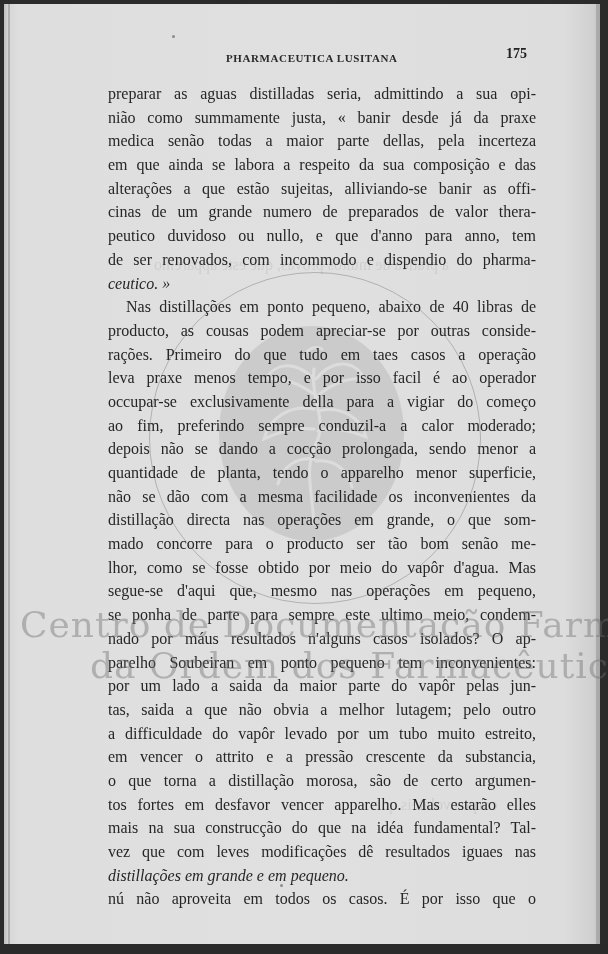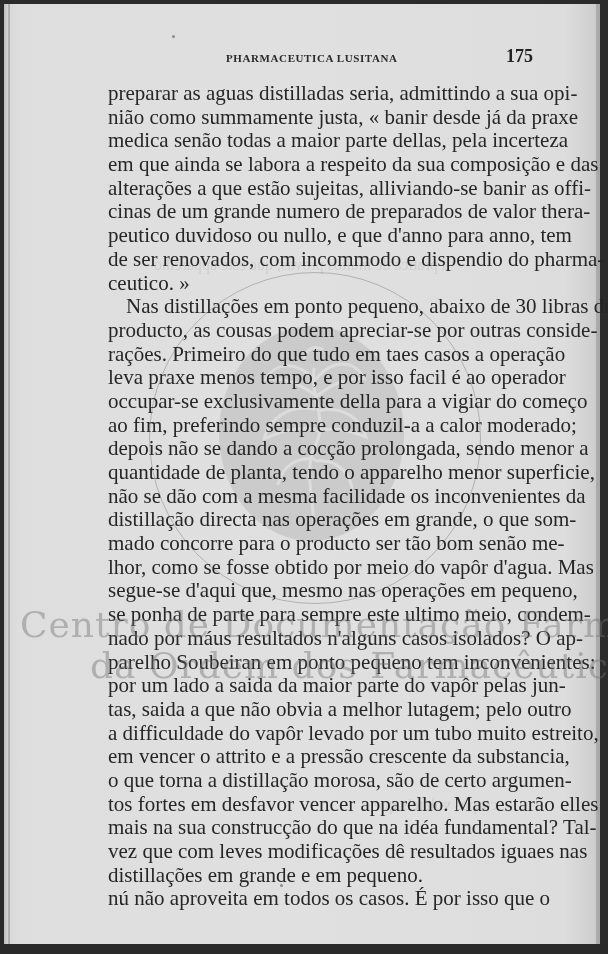--- a/index.html
+++ b/index.html
@@ -113,43 +113,44 @@
       font-size: 11px;
       font-weight: bold;
       letter-spacing: 0.6px;
       color: #2a2a2a;
     }
     .page-number {
       position: absolute;
       left: 506px;
       top: 0;
       font-family: "Liberation Serif", serif;
-      font-size: 18px;
+      font-size: 14px;
       font-weight: bold;
       color: #222;
     }
     .body-text {
       position: absolute;
       left: 108px;
       top: 82px;
       width: 428px;
       font-family: "Liberation Serif", serif;
-      font-size: 21px;
+      font-size: 16px;
       line-height: 23.7px;
       color: #262626;
     }
     .line {
       display: block;
       white-space: nowrap;
       text-align: justify;
       text-align-last: justify;
       height: 23.7px;
     }
     .line.last {
       text-align-last: left;
+      font-style: italic;
     }
     .line.indent {
       padding-left: 18px;
     }
     .speck {
       position: absolute;
       width: 3px;
       height: 3px;
       border-radius: 50%;
       background: #555;
@@ -197,21 +198,21 @@
     <span class="line">preparar as aguas distilladas seria, admittindo a sua opi-</span>
     <span class="line">nião como summamente justa, « banir desde já da praxe</span>
     <span class="line">medica senão todas a maior parte dellas, pela incerteza</span>
     <span class="line">em que ainda se labora a respeito da sua composição e das</span>
     <span class="line">alterações a que estão sujeitas, alliviando-se banir as offi-</span>
     <span class="line">cinas de um grande numero de preparados de valor thera-</span>
     <span class="line">peutico duvidoso ou nullo, e que d'anno para anno, tem</span>
     <span class="line">de ser renovados, com incommodo e dispendio do pharma-</span>
     <span class="line last">ceutico. »</span>
 
-    <span class="line indent">Nas distillações em ponto pequeno, abaixo de 30 libras de</span>
+    <span class="line indent">Nas distillações em ponto pequeno, abaixo de 40 libras de</span>
     <span class="line">producto, as cousas podem apreciar-se por outras conside-</span>
     <span class="line">rações. Primeiro do que tudo em taes casos a operação</span>
     <span class="line">leva praxe menos tempo, e por isso facil é ao operador</span>
     <span class="line">occupar-se exclusivamente della para a vigiar do começo</span>
     <span class="line">ao fim, preferindo sempre conduzil-a a calor moderado;</span>
     <span class="line">depois não se dando a cocção prolongada, sendo menor a</span>
     <span class="line">quantidade de planta, tendo o apparelho menor superficie,</span>
     <span class="line">não se dão com a mesma facilidade os inconvenientes da</span>
     <span class="line">distillação directa nas operações em grande, o que som-</span>
     <span class="line">mado concorre para o producto ser tão bom senão me-</span>

